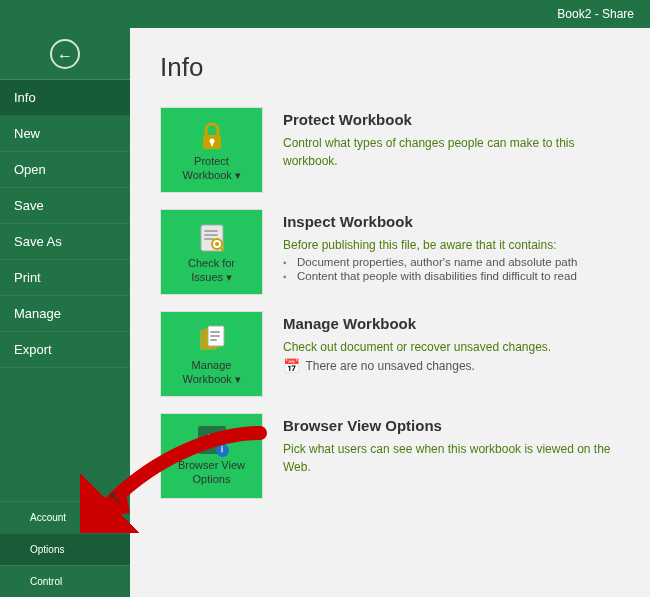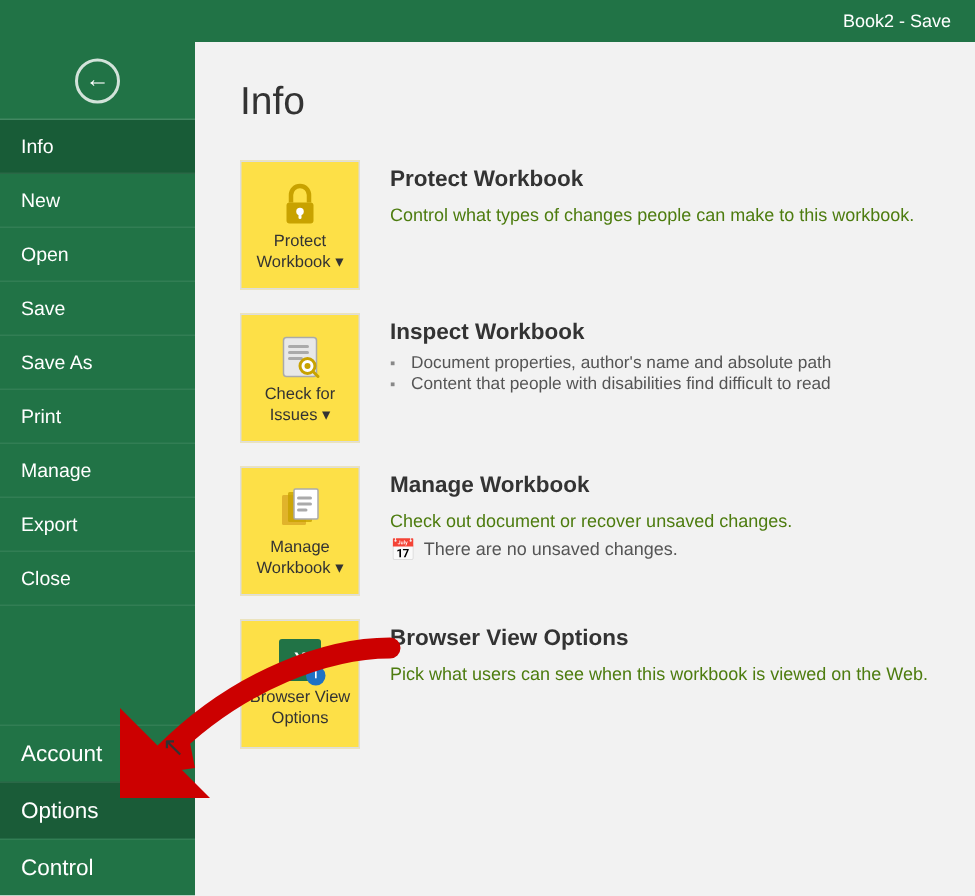--- a/index.html
+++ b/index.html
@@ -70,23 +70,23 @@
     }
     .sidebar-item.active {
       background: #185c37;
     }
 
     .sidebar-spacer {
       flex: 1;
     }
 
     .sidebar-bottom-item {
-      padding: 10px 14px;
+      padding: 10px 30px;
       color: #fff;
-      font-size: 15px;
+      font-size: 10px;
       cursor: pointer;
       border-top: 1px solid rgba(255,255,255,0.08);
     }
 
     
     .main-content {
       flex: 1;
       background: #f2f2f2;
       padding: 24px 30px;
       overflow-y: auto;
@@ -101,23 +101,23 @@
 
     
     .info-row {
       display: flex;
       align-items: flex-start;
       margin-bottom: 16px;
       background: transparent;
     }
 
     .info-icon-box {
-      width: 80px;
+      width: 103px;
       height: 86px;
-      background: #fde047;
+      background: #22c55e;
       border: 1px solid #ddd;
       display: flex;
       flex-direction: column;
       align-items: center;
       justify-content: center;
       margin-right: 20px;
       flex-shrink: 0;
       cursor: pointer;
       font-size: 11px;
       color: #333;
@@ -219,21 +219,21 @@
       align-items: center;
       justify-content: center;
       color: white;
       font-size: 8px;
     }
   </style>
 </head>
 <body>
 
 <div class="title-bar">
-  <span class="title-bar-text">Book2 - Save</span>
+  <span class="title-bar-text">Book2 - Share</span>
 </div>
 
 <div class="app-layout">
 
   <div class="sidebar">
     <div class="sidebar-back">
       <div class="back-circle">
         <span>←</span>
       </div>
     </div>
@@ -254,23 +254,20 @@
       <span>Save As</span>
     </div>
     <div class="sidebar-item">
       <span>Print</span>
     </div>
     <div class="sidebar-item">
       <span>Manage</span>
     </div>
     <div class="sidebar-item">
       <span>Export</span>
-    </div>
-    <div class="sidebar-item">
-      <span>Close</span>
     </div>
 
     <div class="sidebar-spacer"></div>
 
     <div class="sidebar-bottom-item">
       <span>Account</span>
     </div>
     <div class="sidebar-bottom-item" style="background: rgba(0,0,0,0.2);">
       <span>Options</span>
     </div>
@@ -308,20 +305,21 @@
           <rect x="10" y="14" width="14" height="2" rx="1" fill="#aaa"></rect>
           <rect x="10" y="18" width="10" height="2" rx="1" fill="#aaa"></rect>
           <circle cx="23" cy="24" r="5" fill="white" stroke="#c8a200" stroke-width="2"></circle>
           <circle cx="23" cy="24" r="2" fill="#c8a200"></circle>
           <line x1="27" y1="28" x2="30" y2="31" stroke="#c8a200" stroke-width="2" stroke-linecap="round"></line>
         </svg>
         <span class="icon-label">Check for<br>Issues ▾</span>
       </div>
       <div class="info-text">
         <h3>Inspect Workbook</h3>
+        <p>Before publishing this file, be aware that it contains:</p>
         <ul>
           <li>Document properties, author's name and absolute path</li>
           <li>Content that people with disabilities find difficult to read</li>
         </ul>
       </div>
     </div>
 
     <div class="info-row">
       <div class="info-icon-box">
 

